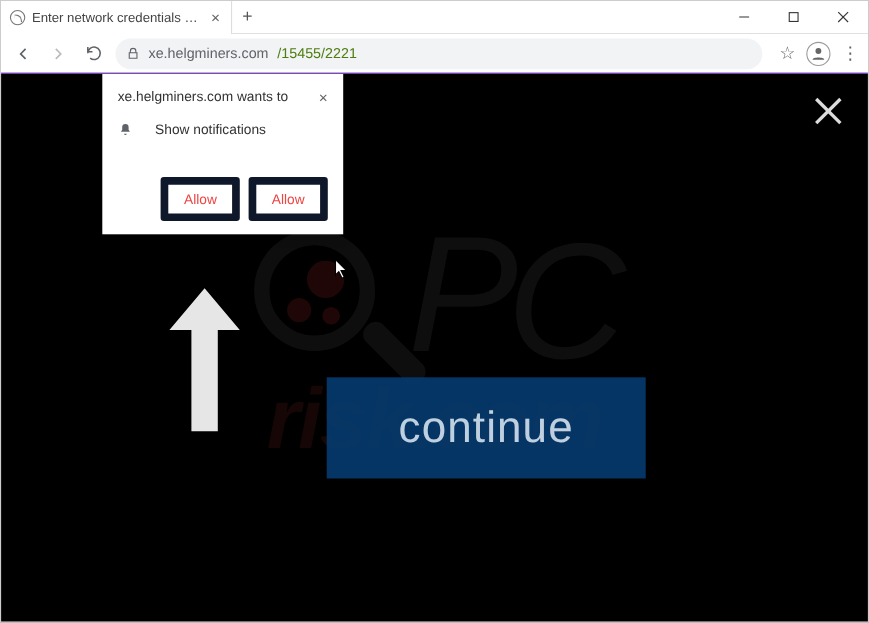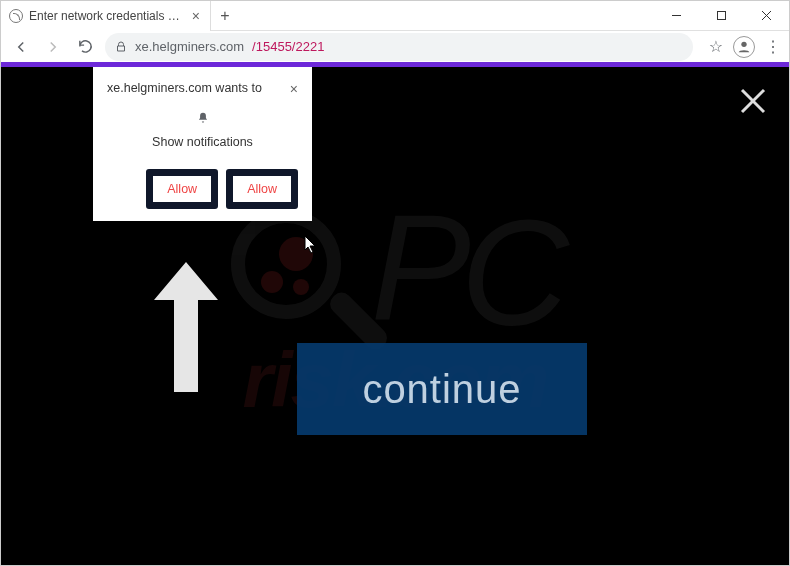--- a/index.html
+++ b/index.html
@@ -10,26 +10,26 @@
 .titlebar { height: 30px; display: flex; align-items: stretch; background: #fff; border-bottom: 1px solid #e0e0e0; }
 .tab { display: flex; align-items: center; gap: 6px; padding: 0 8px; min-width: 200px; max-width: 210px; height: 30px; border-right: 1px solid #ddd; background: #fff; font-size: 12px; color: #444; }
 .tab-favicon { width: 14px; height: 14px; border: 1.5px solid #777; border-radius: 50%; position: relative; flex-shrink: 0; }
 .tab-favicon::before { content: ""; position: absolute; width: 6px; height: 6px; border-right: 1.5px solid #777; border-top: 1.5px solid #777; border-radius: 0 6px 0 0; top: 3px; left: 3px; }
 .tab-title { white-space: nowrap; overflow: hidden; text-overflow: ellipsis; flex: 1; }
 .tab-close { font-size: 14px; color: #666; cursor: pointer; padding: 0 2px; }
 .newtab { width: 28px; display: flex; align-items: center; justify-content: center; color: #555; font-size: 16px; cursor: pointer; }
 .win-controls { margin-left: auto; display: flex; }
 .win-btn { width: 45px; display: flex; align-items: center; justify-content: center; color: #333; cursor: pointer; }
 
-.toolbar { height: 36px; display: flex; align-items: center; gap: 8px; padding: 0 8px; background: #fff; border-bottom: 5px solid #6d28d9; }
+.toolbar { height: 36px; display: flex; align-items: center; gap: 8px; padding: 0 8px; background: #fff; border-bottom: 1px solid #6d28d9; }
 .nav-btn { width: 24px; height: 24px; display: flex; align-items: center; justify-content: center; color: #5f6368; cursor: pointer; }
 .nav-btn.disabled { color: #bbb; cursor: default; }
 .omnibox { flex: 1; height: 28px; background: #f1f3f4; border-radius: 14px; display: flex; align-items: center; padding: 0 10px; gap: 8px; font-size: 13px; color: #5f6368; }
 .lock { width: 12px; height: 12px; }
-.url { color: #be185d; }
+.url { color: #4d7c0f; }
 .toolbar-right { display: flex; align-items: center; gap: 10px; margin-left: 8px; }
 .star { color: #5f6368; }
 .avatar { width: 22px; height: 22px; border-radius: 50%; border: 1px solid #999; display: flex; align-items: center; justify-content: center; }
 
 .content { flex: 1; background: #000; position: relative; overflow: hidden; }
 
 
 .wm { position: absolute; inset: 0; display: flex; flex-direction: column; align-items: center; justify-content: center; opacity: 0.55; pointer-events: none; }
 .wm-top { display: flex; align-items: center; gap: 10px; }
 .wm-glass { width: 130px; height: 130px; position: relative; }
@@ -44,21 +44,21 @@
 
 .arrow { position: absolute; top: 185px; left: 145px; color: #e6e6e6; }
 
 .continue-btn { position: absolute; top: 276px; left: 296px; width: 290px; height: 92px; background: #063a6d; color: #cfe2f3; font-size: 40px; display: flex; align-items: center; justify-content: center; cursor: pointer; letter-spacing: 1px; opacity: 0.92; }
 
 .close-x { position: absolute; top: 20px; right: 22px; color: #ddd; cursor: pointer; }
 
 .permission { position: absolute; top: 0; left: 92px; width: 219px; background: #fff; box-shadow: 0 2px 10px rgba(0,0,0,0.25); padding: 14px 14px 12px; font-size: 12.5px; color: #333; }
 .perm-head { display: flex; justify-content: space-between; align-items: flex-start; margin-bottom: 14px; }
 .perm-close { color: #666; cursor: pointer; font-size: 14px; }
-.perm-row { display: flex; align-items: center; gap: 10px; margin-bottom: 20px; flex-direction: column; }
+.perm-row { display: flex; align-items: center; gap: 20px; margin-bottom: 36px; }
 .perm-row .bell { width: 14px; height: 14px; color: #5f6368; }
 .perm-actions { display: flex; justify-content: flex-end; gap: 8px; }
 .perm-btn { border: 7px solid #0f172a; background: #fff; color: #ef4444; font-size: 12.5px; padding: 6px 14px; border-radius: 3px; cursor: pointer; }
 
 .cursor { position: absolute; top: 168px; left: 303px; pointer-events: none; }
 </style>
 </head>
 <body>
 
 <div class="window">

